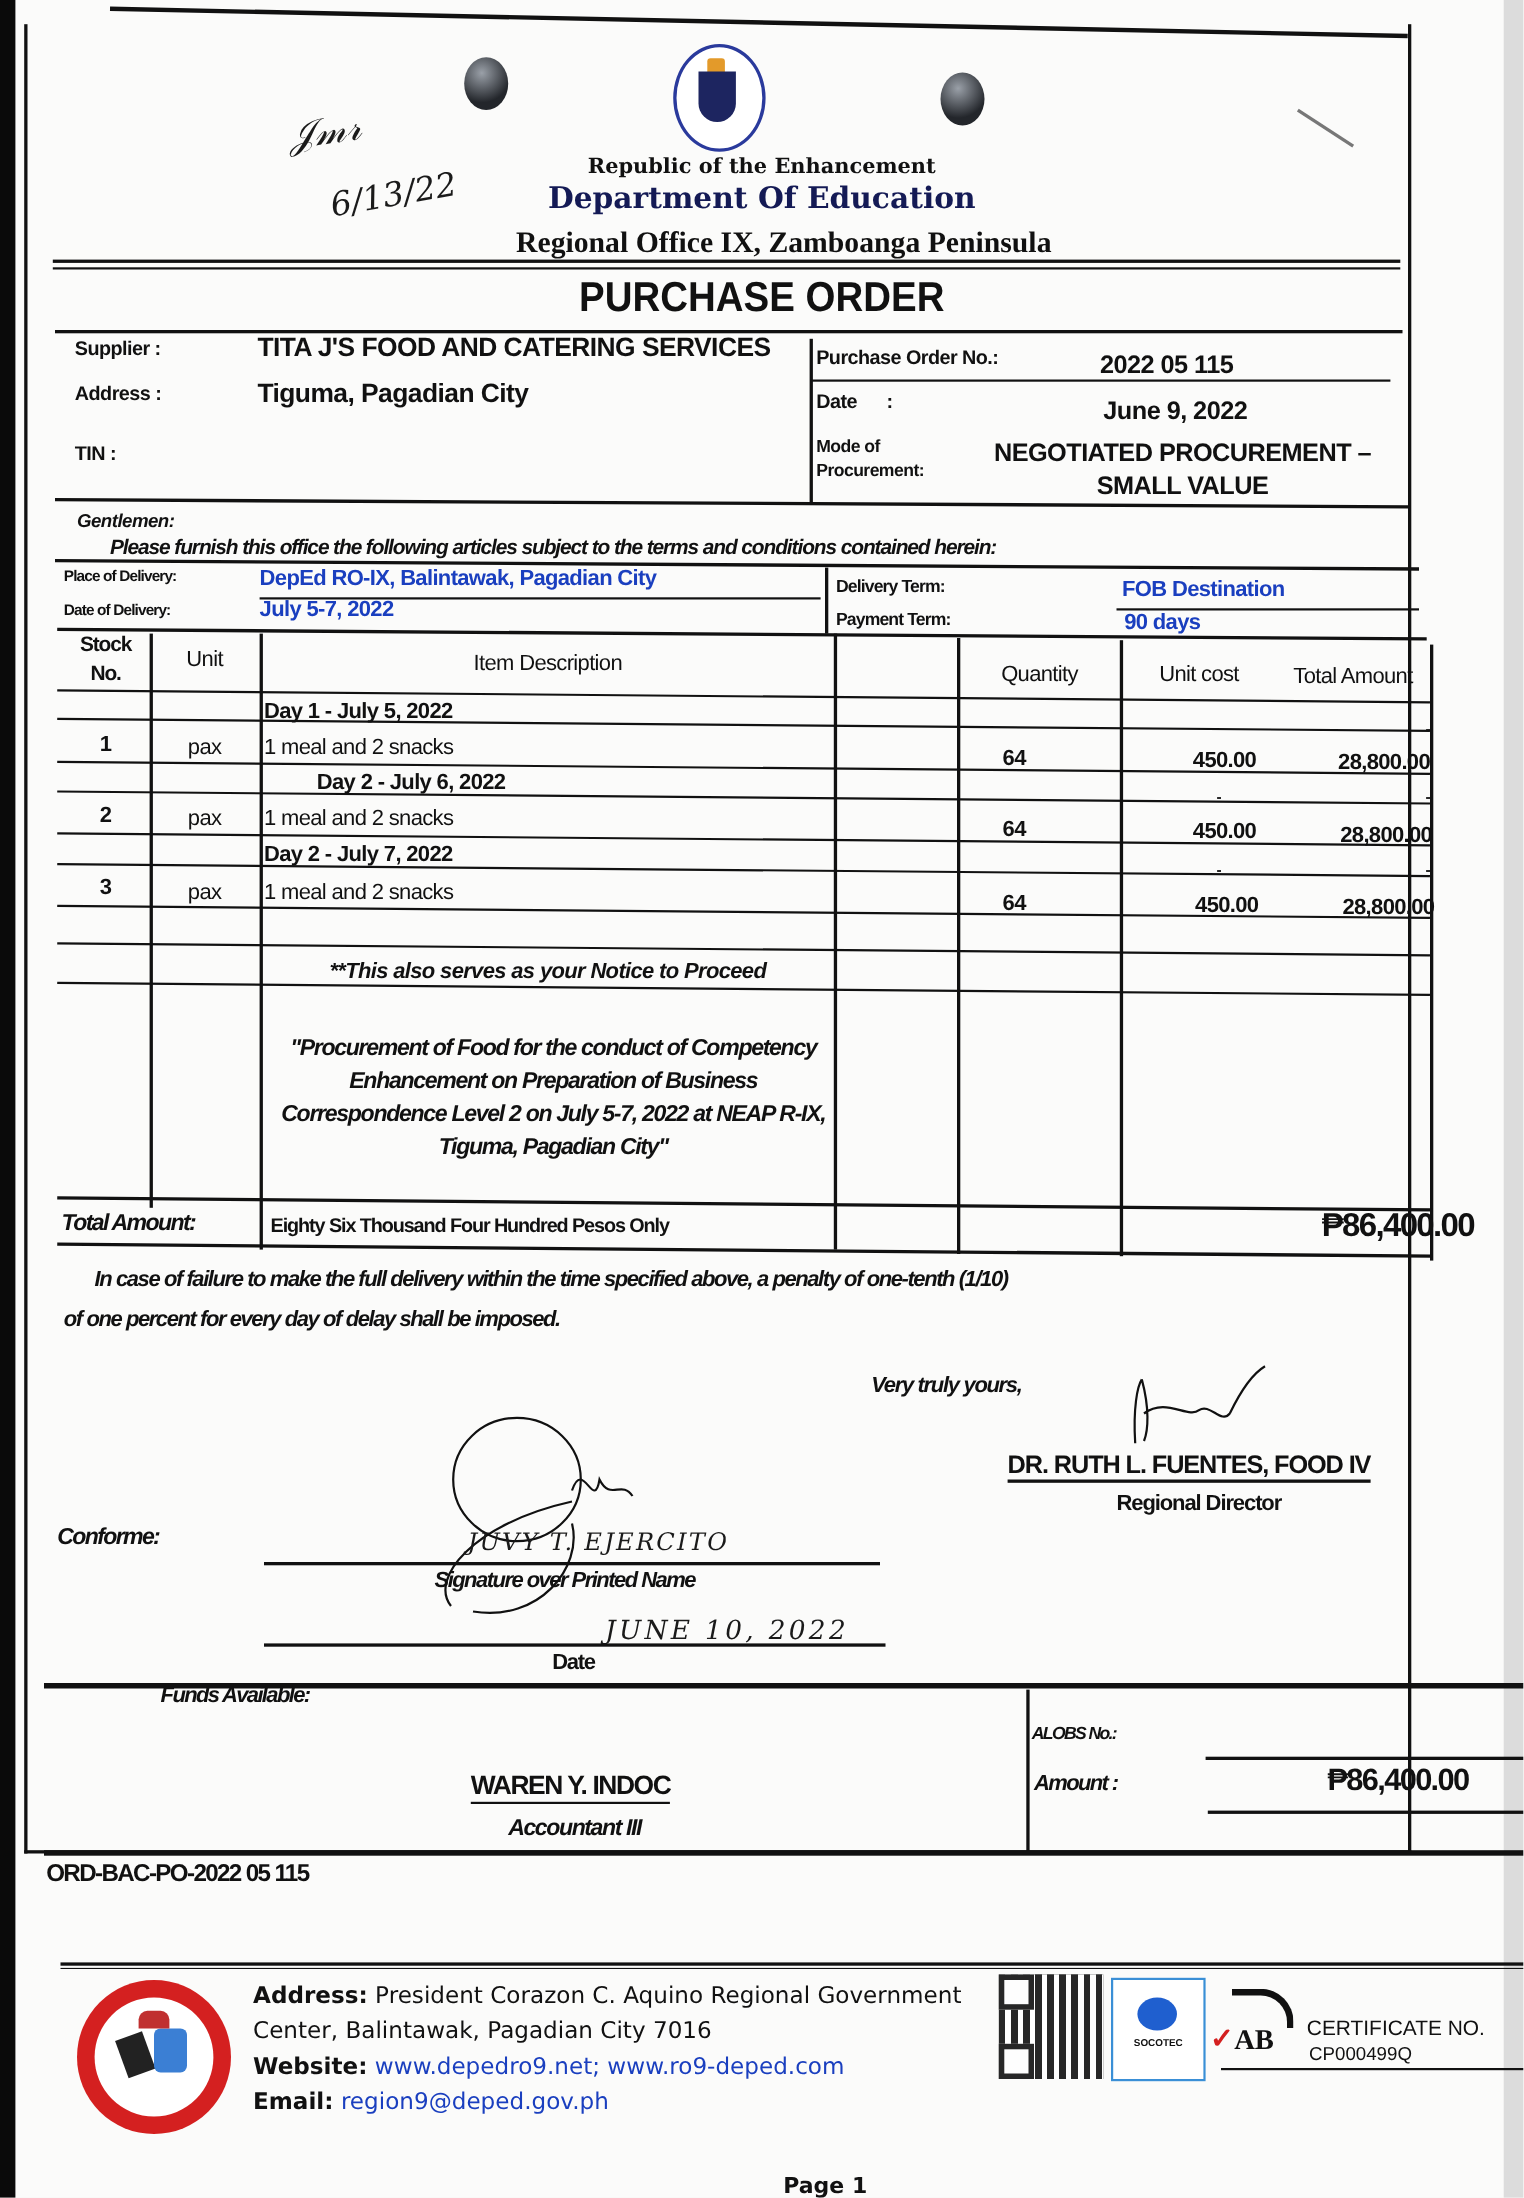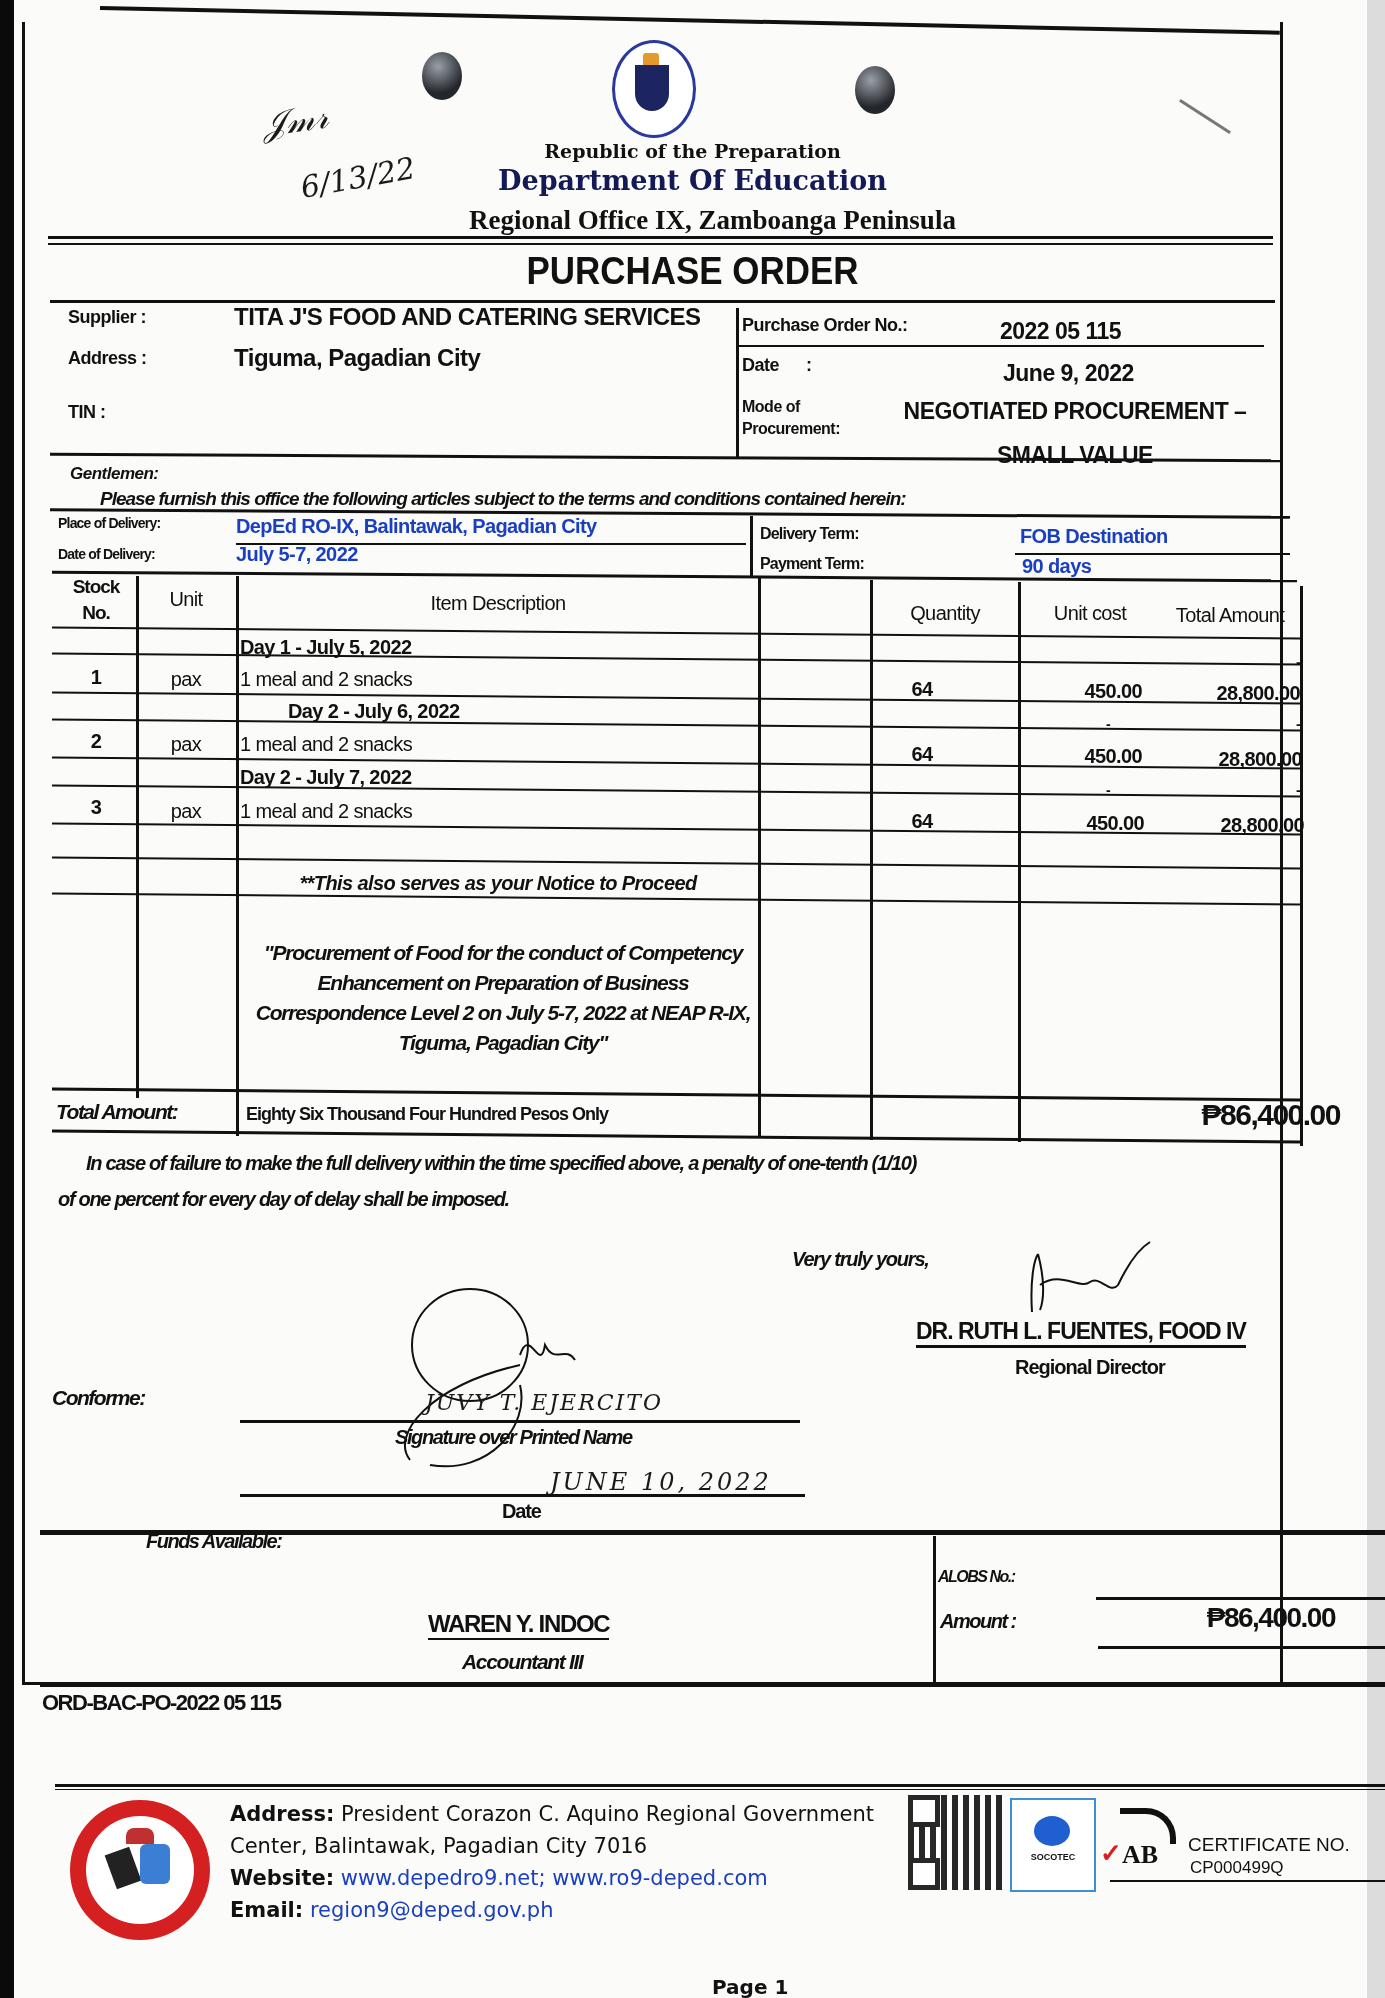--- a/index.html
+++ b/index.html
@@ -55,21 +55,21 @@
   <div class="abs" style="left:1175px;top:115px;width:60px;height:3px;background:#777;transform:rotate(33deg);"></div>
 
   <div class="seal">
     <div class="torch"></div>
     <div class="shield"></div>
   </div>
 
   <div class="abs handnote" style="left:262px;top:100px;font-size:34px;transform:rotate(-8deg);">𝒥𝓂𝓇</div>
   <div class="abs handnote" style="left:300px;top:160px;font-size:30px;transform:rotate(-10deg);">6/13/22</div>
 
-  <div class="abs hdr1">Republic of the Preparation</div>
+  <div class="abs hdr1">Republic of the Enhancement</div>
   <div class="abs hdr2">Department Of Education</div>
   <div class="abs hdr3">Regional Office IX, Zamboanga Peninsula</div>
   <div class="rule2" style="top:236px;"></div>
   <div class="rule2" style="top:243px;border-top-width:2px;"></div>
   <div class="abs title">PURCHASE ORDER</div>
   <div class="hl3" style="left:50px;top:300px;width:1225px;"></div>
 
   <div class="abs lbl" style="left:68px;top:307px;">Supplier :</div>
   <div class="abs val" style="left:234px;top:303px;">TITA J'S FOOD AND CATERING SERVICES</div>
   <div class="abs lbl" style="left:68px;top:348px;">Address :</div>
@@ -81,21 +81,21 @@
   <div class="abs lbl" style="left:742px;top:315px;">Purchase Order No.:</div>
   <div class="abs val" style="left:1000px;top:318px;font-size:23px;">2022 05 115</div>
   <div class="hl" style="left:737px;top:345px;width:527px;"></div>
   <div class="abs lbl" style="left:742px;top:355px;white-space:pre;">Date      :</div>
   <div class="abs val" style="left:1003px;top:360px;font-size:23px;">June 9, 2022</div>
   <div class="abs" style="left:742px;top:398px;font-size:16px;font-weight:bold;letter-spacing:-.5px;">
     <div>Mode of</div>
     <div style="margin-top:4px;">Procurement:</div>
   </div>
   <div class="abs val ctr" style="left:890px;width:370px;top:398px;font-size:23px;">NEGOTIATED PROCUREMENT –</div>
-  <div class="abs val ctr" style="left:890px;width:370px;top:428px;font-size:23px;margin-top:14px;">SMALL VALUE</div>
+  <div class="abs val ctr" style="left:890px;width:370px;top:428px;font-size:23px;">SMALL VALUE</div>
   <div class="hl3" style="left:50px;top:456px;width:1230px;transform:rotate(.3deg);"></div>
 
   <div class="abs it" style="left:70px;top:448px;font-size:17px;font-weight:bold;letter-spacing:-.5px;margin-top:16px;">Gentlemen:</div>
   <div class="abs it" style="left:100px;top:488px;font-size:19px;font-weight:bold;letter-spacing:-1px;">Please furnish this office the following articles subject to the terms and conditions contained herein:</div>
   <div class="hl3" style="left:50px;top:512px;width:1240px;transform:rotate(.35deg);"></div>
 
   <div class="abs" style="left:58px;top:515px;font-size:14px;font-weight:bold;letter-spacing:-.8px;">Place of Delivery:</div>
   <div class="abs blue" style="left:236px;top:515px;font-size:20px;font-weight:bold;letter-spacing:-.6px;">DepEd RO-IX, Balintawak, Pagadian City</div>
   <div class="hl" style="left:236px;top:543px;width:510px;"></div>
   <div class="abs" style="left:58px;top:546px;font-size:14px;font-weight:bold;letter-spacing:-.8px;">Date of Delivery:</div>

